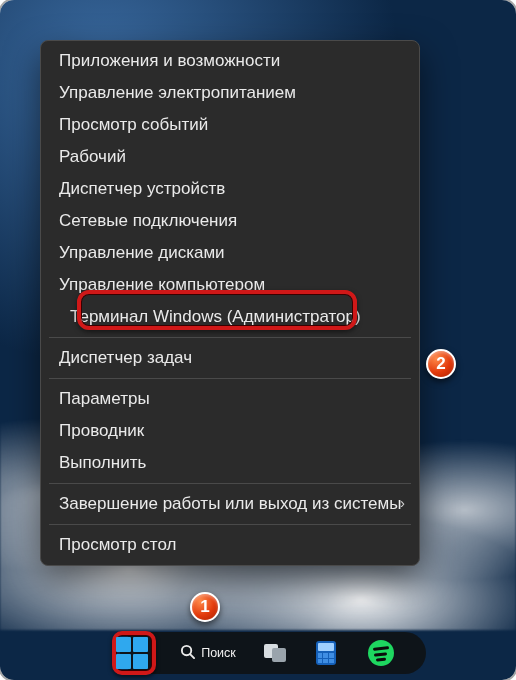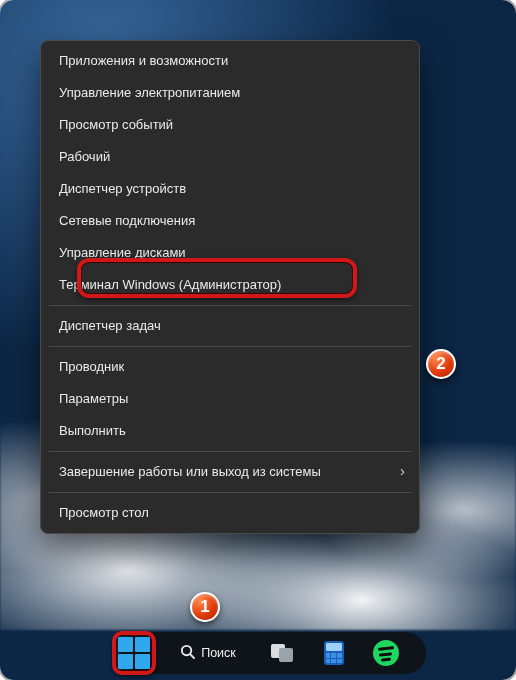--- a/index.html
+++ b/index.html
@@ -37,21 +37,21 @@
   }
   .taskbar-pill {
     position: absolute;
     left: 120px; right: 90px; top: 6px; bottom: 6px;
     background: rgba(15,18,22,0.92);
     border-radius: 26px;
   }
   .tb-item {
     position: relative;
     width: 36px; height: 36px;
-    display: flex; align-items: center; justify-content: center;
+    display: flex; align-items: center; justify-content: space-between;
     border-radius: 6px;
     color: #e8e8e8;
     font-size: 18px;
     cursor: pointer;
   }
   .search-item {
     width: auto;
     padding: 0 12px 0 8px;
     gap: 6px;
     font-size: 12.5px;
@@ -104,21 +104,21 @@
     position: absolute;
     left: 40px;
     top: 40px;
     width: 380px;
     background: #2b2b2b;
     border: 1px solid #4a4a4a;
     border-radius: 8px;
     box-shadow: 0 14px 34px rgba(0,0,0,0.55);
     padding: 4px 0;
     color: #eaeaea;
-    font-size: 13px;
+    font-size: 17px;
   }
   .menu-item {
     padding: 7px 18px 8px 18px;
     line-height: 17px;
     cursor: pointer;
     white-space: nowrap;
     position: relative;
   }
   .menu-item.has-sub::after{
     content:"›";
@@ -171,31 +171,32 @@
   <div class="clouds"></div>
 
   <div class="menu">
     <div class="menu-item"><span>Приложения и возможности</span></div>
     <div class="menu-item"><span>Управление электропитанием</span></div>
     <div class="menu-item"><span>Просмотр событий</span></div>
     <div class="menu-item"><span>Рабочий</span></div>
     <div class="menu-item"><span>Диспетчер устройств</span></div>
     <div class="menu-item"><span>Сетевые подключения</span></div>
     <div class="menu-item"><span>Управление дисками</span></div>
-
-    <div style="position:relative;">
+    <div class="menu-item"><span>Управление компьютером</span></div>
+
+    <div style="position:relative;padding-left:11px;">
       <div class="hl-box"></div>
       <div class="menu-item hl"><span>Терминал Windows (Администратор)</span></div>
     </div>
 
     <div class="menu-sep"></div>
     <div class="menu-item"><span>Диспетчер задач</span></div>
     <div class="menu-sep"></div>
+    <div class="menu-item"><span>Параметры</span></div>
     <div class="menu-item"><span>Проводник</span></div>
-    <div class="menu-item"><span>Параметры</span></div>
     <div class="menu-item"><span>Выполнить</span></div>
     <div class="menu-sep"></div>
     <div class="menu-item has-sub"><span>Завершение работы или выход из системы</span></div>
     <div class="menu-sep"></div>
     <div class="menu-item"><span>Просмотр стол</span></div>
   </div>
 
   <div class="taskbar">
     <div class="taskbar-pill"></div>
 

